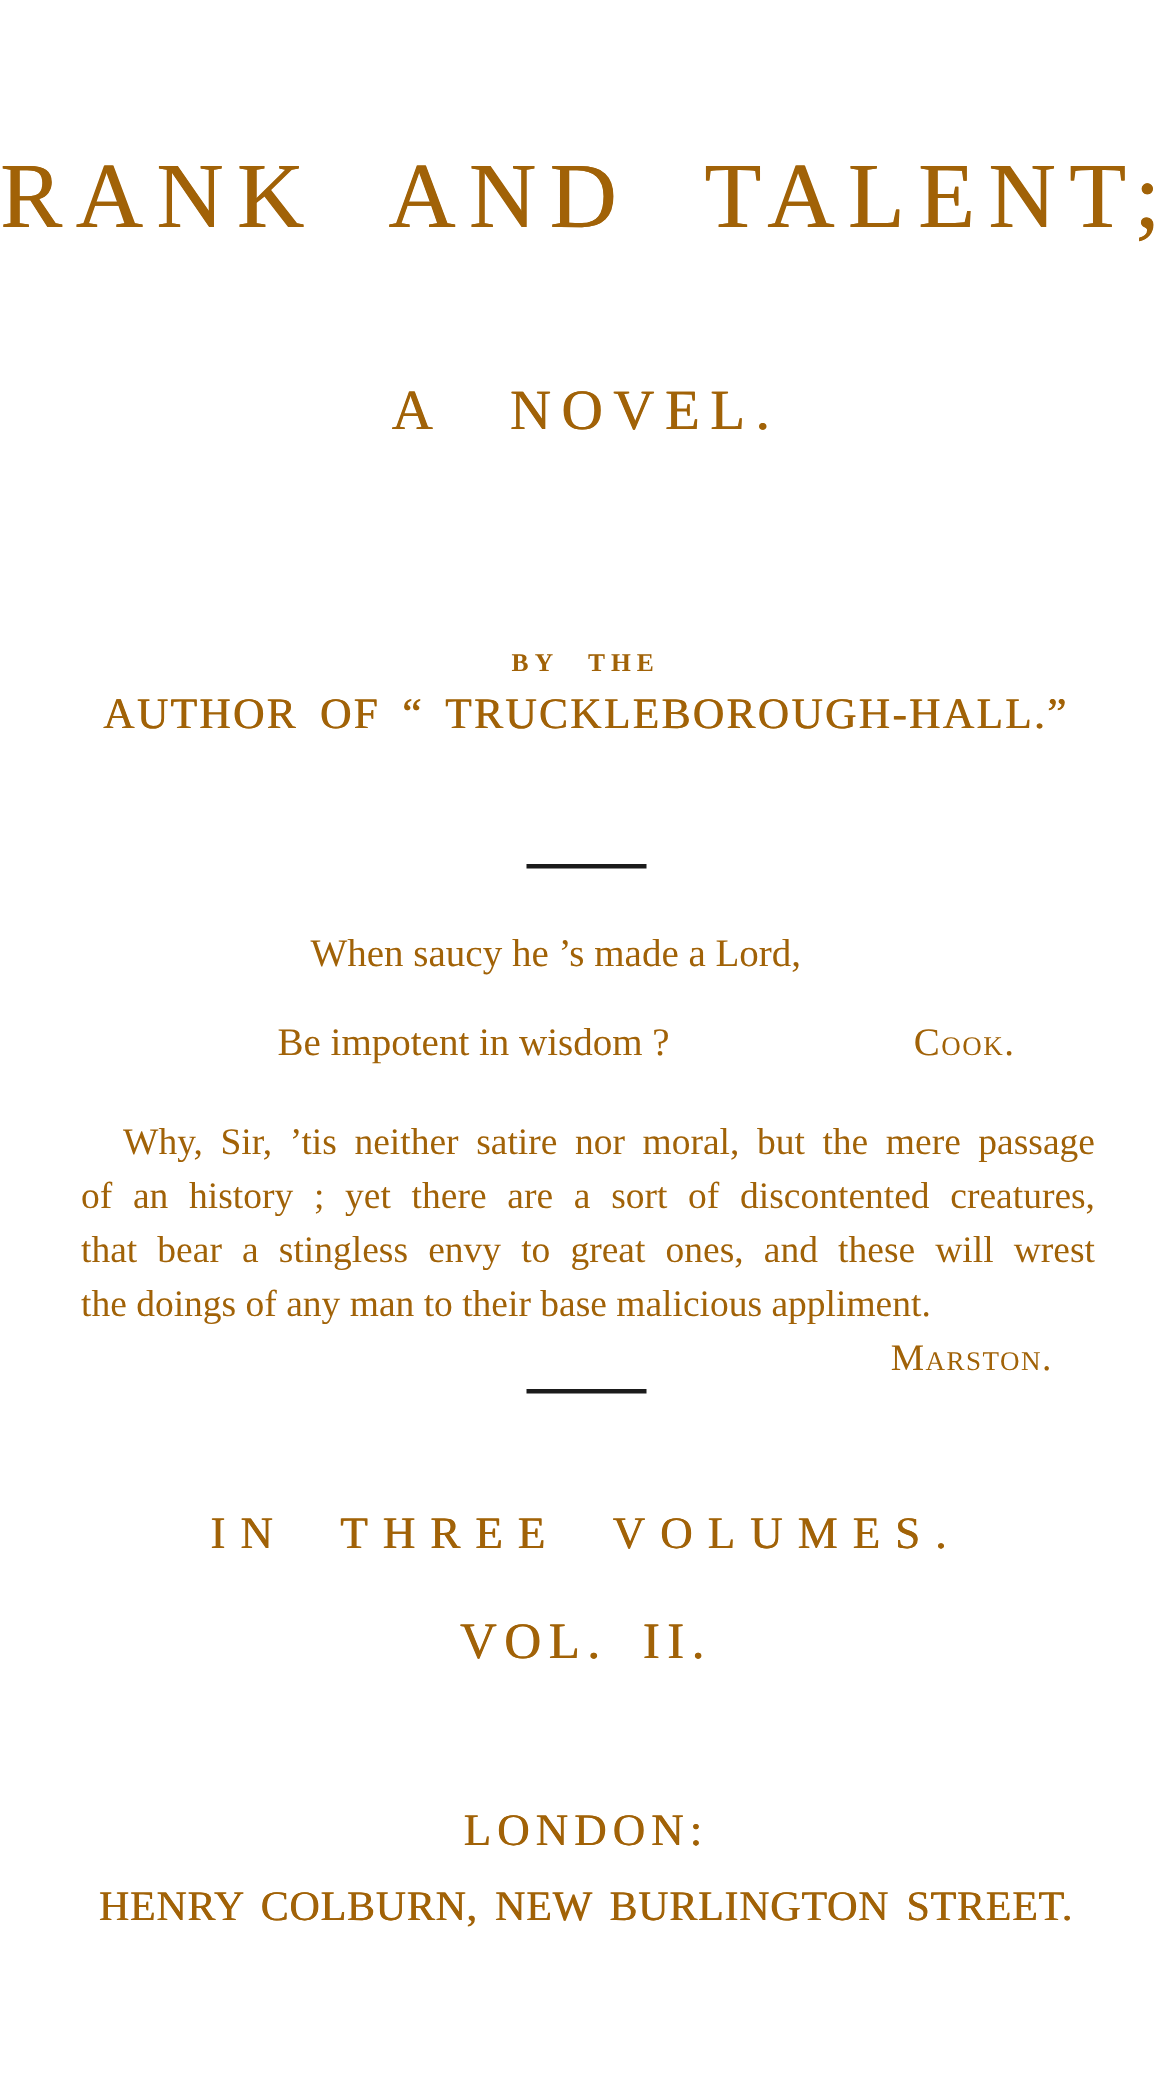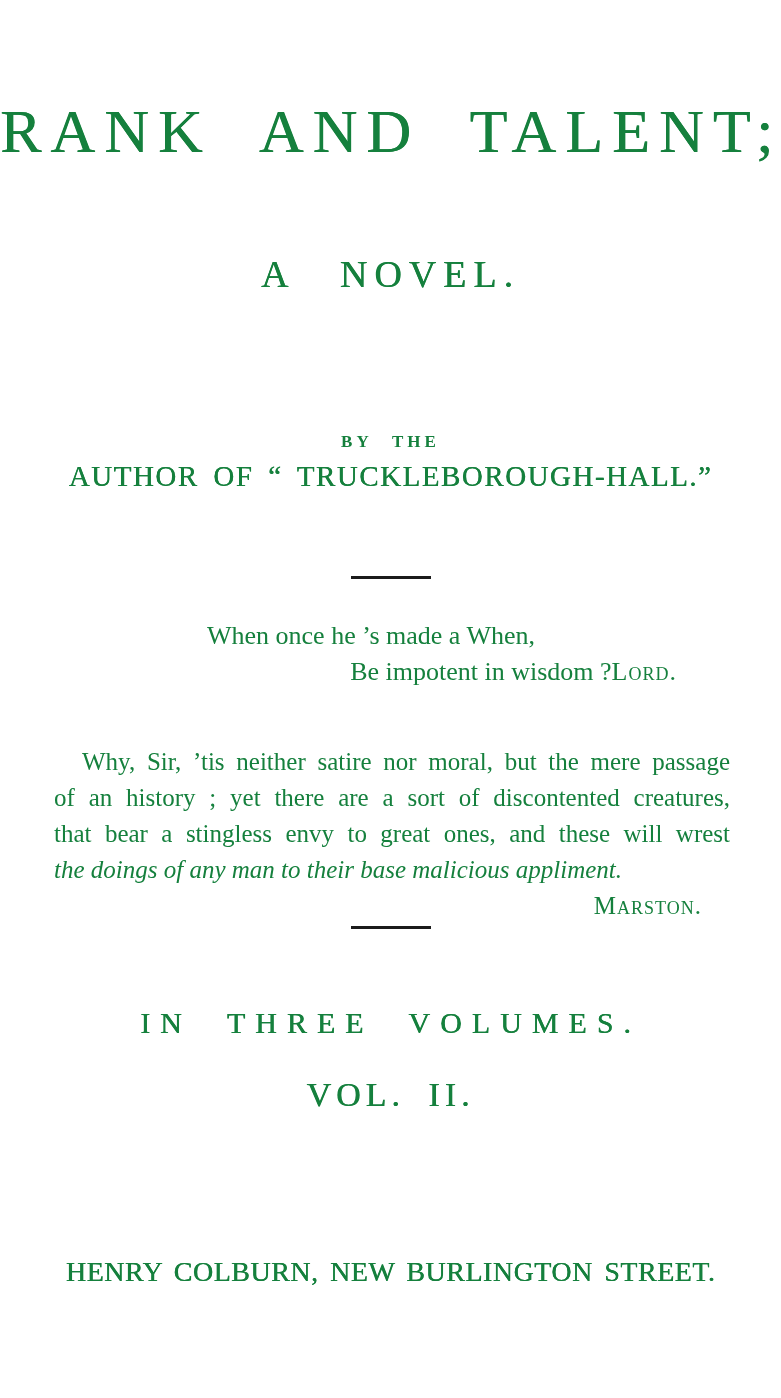--- a/index.html
+++ b/index.html
@@ -5,21 +5,21 @@
   html, body {
     margin: 0;
     padding: 0;
     background: #ffffff;
   }
   .page {
     position: relative;
     width: 781px;
     height: 1398px;
     background: #ffffff;
-    color: #15803d;
+    color: #a16207;
     font-family: "Liberation Serif", "DejaVu Serif", serif;
     overflow: hidden;
   }
   .centered {
     position: absolute;
     left: 0;
     width: 100%;
     text-align: center;
     white-space: nowrap;
   }
@@ -72,22 +72,23 @@
     position: absolute;
     top: 618px;
     left: 185px;
     width: 492px;
     font-size: 26px;
     line-height: 36px;
   }
   .verse-indent { margin-left: 22px; }
   .verse-last {
     display: flex;
-    justify-content: flex-end;
+    justify-content: space-between;
     align-items: baseline;
+    margin-top: 23px;
   }
   .attribution {
     font-variant: small-caps;
     letter-spacing: 1px;
   }
   .prose {
     position: absolute;
     top: 744px;
     left: 54px;
     width: 676px;
@@ -95,21 +96,20 @@
     line-height: 36px;
   }
   .prose-line {
     text-align: justify;
     text-align-last: justify;
   }
   .prose-line-first { text-indent: 28px; }
   .prose-line-last {
     text-align: center;
     text-align-last: left;
-    font-style: italic;
   }
   .prose-attribution {
     text-align: right;
     padding-right: 28px;
     font-size: 25px;
   }
   .volume-statement {
     top: 1008px;
     font-size: 30px;
     letter-spacing: 10px;
@@ -152,38 +152,39 @@
 
   <div class="centered display book-subtitle">A NOVEL.</div>
 
   <div class="centered byline-prefix">BY THE</div>
 
   <div class="centered display author-line">AUTHOR OF “ TRUCKLEBOROUGH-HALL.”</div>
 
   <div class="rule rule-top"></div>
 
   <div class="verse">
-    <div class="verse-line verse-indent">When once he ’s made a When,</div>
+    <div class="verse-line verse-indent">When saucy he ’s made a Lord,</div>
     <div class="verse-line verse-last">
       <span>Be impotent in wisdom ?</span>
-      <span class="attribution">Lord.</span>
+      <span class="attribution">Cook.</span>
     </div>
   </div>
 
   <div class="prose">
     <div class="prose-line prose-line-first">Why, Sir, ’tis neither satire nor moral, but the mere passage</div>
     <div class="prose-line">of an history ; yet there are a sort of discontented creatures,</div>
     <div class="prose-line">that bear a stingless envy to great ones, and these will wrest</div>
     <div class="prose-line prose-line-last">the doings of any man to their base malicious appliment.</div>
     <div class="prose-attribution attribution">Marston.</div>
   </div>
 
   <div class="rule rule-bottom"></div>
 
   <div class="centered display volume-statement">IN THREE VOLUMES.</div>
 
   <div class="centered display volume-number">VOL. II.</div>
 
+  <div class="centered display imprint-city">LONDON:</div>
 
   <div class="centered display imprint-publisher">HENRY COLBURN, NEW BURLINGTON STREET.</div>
 
 
 </div>
 
 </body></html>

